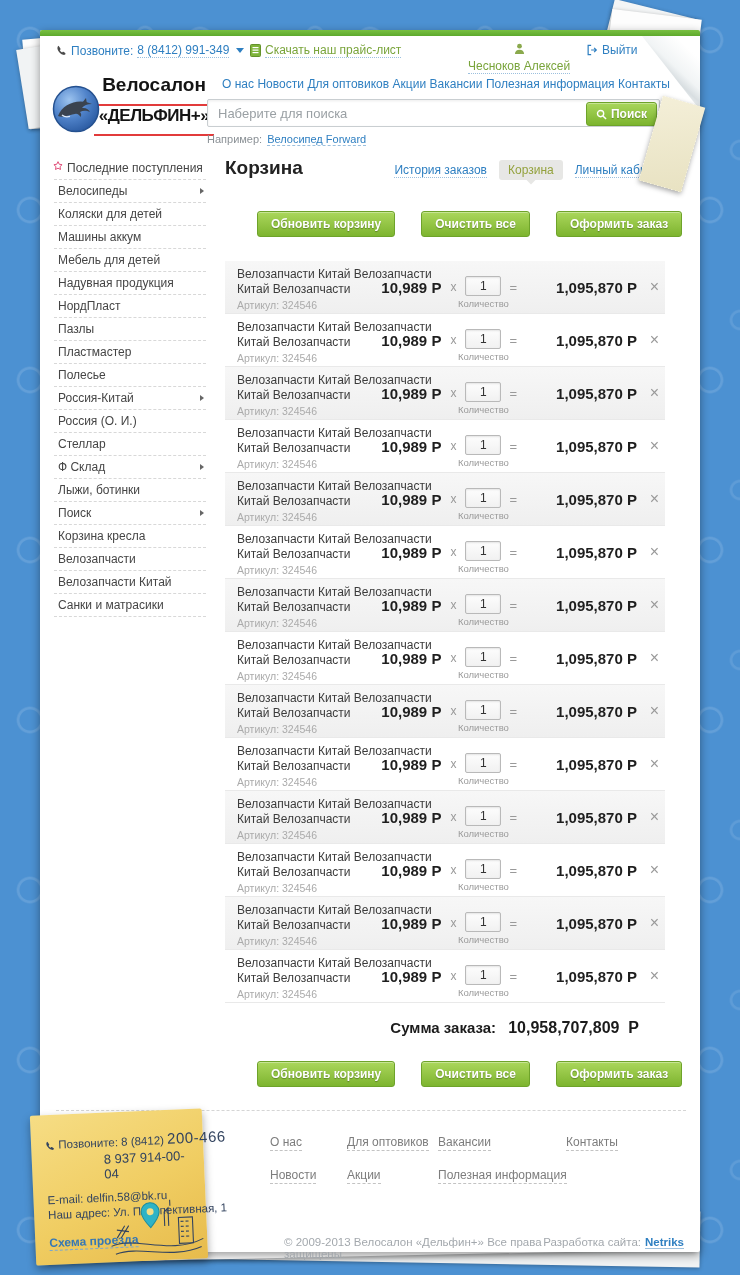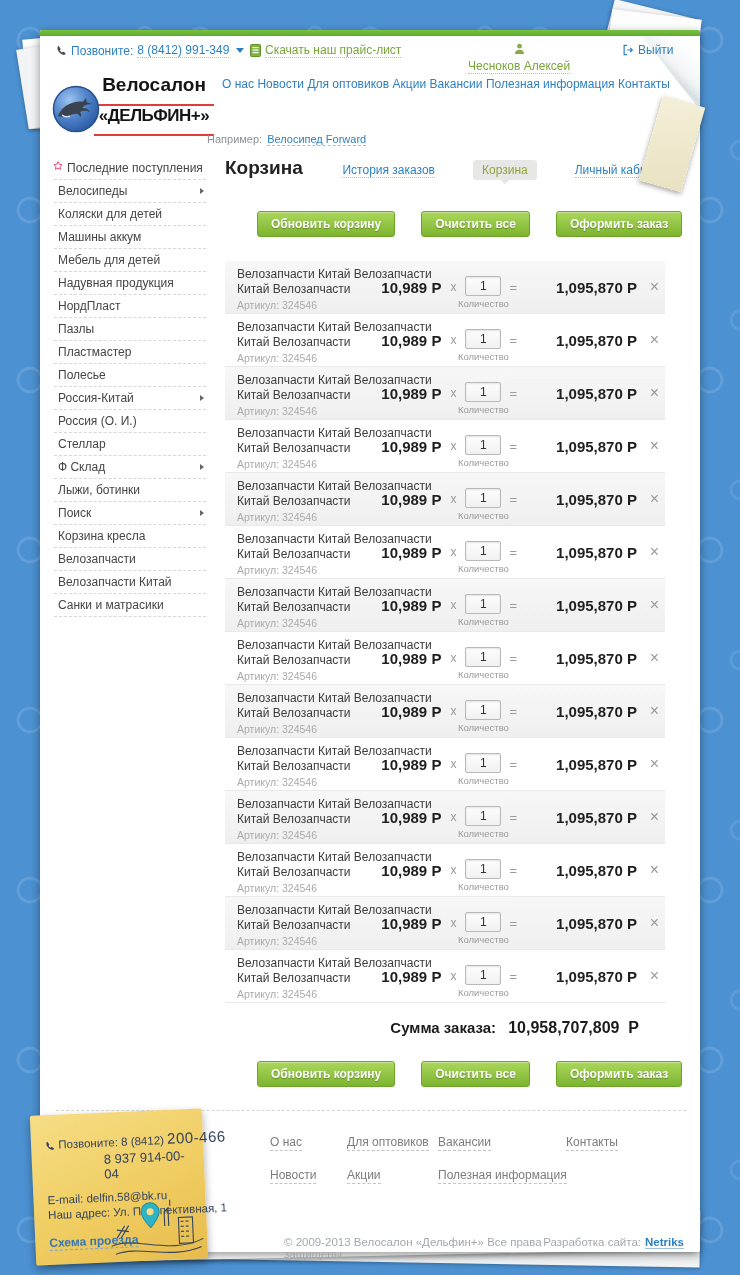--- a/index.html
+++ b/index.html
@@ -36,21 +36,21 @@
   a{text-decoration:none;}
   .blue{color:#2e7fc1;}
   .dotted-u{border-bottom:1px dotted #9cc0de;}
   .green-txt{color:#79a43a;}
 
   
   .tb-item{position:absolute;top:13px;font-size:12px;white-space:nowrap;display:flex;align-items:center;gap:4px;}
   .tb-phone{left:16px;}
   .tb-price{left:210px;}
   .tb-user{left:428px;flex-direction:column;}
-  .tb-logout{left:546px;margin-left:36px;}
+  .tb-logout{left:546px;}
   .caret{display:inline-block;width:0;height:0;border-left:4px solid transparent;border-right:4px solid transparent;border-top:5px solid #2e7fc1;margin-left:3px;}
 
   
   .logo{position:absolute;left:12px;top:44px;width:162px;display:flex;align-items:center;cursor:pointer;}
   .logo-globe{width:48px;height:48px;flex:0 0 48px;margin-right:-6px;position:relative;z-index:2;margin-top:8px;}
   .logo-text{text-align:center;flex:1;}
   .logo-l1,.logo-l2{font-weight:bold;color:#141414;border-bottom:2px solid #e23b3b;padding:0 2px 8px;}
   .logo-l1{font-size:19px;}
   .logo-l2{font-size:17px;letter-spacing:-.5px;}
 
@@ -78,21 +78,21 @@
   .sidebar li .lbl{color:#454545;}
   .sidebar .star{position:absolute;left:-1px;top:4px;}
   .sidebar .with-star{padding-left:13px;}
   .sidebar .arr{position:absolute;right:2px;top:8px;width:0;height:0;
     border-top:3.5px solid transparent;border-bottom:3.5px solid transparent;border-left:4px solid #666;}
 
   
   .main{position:absolute;left:185px;top:127px;width:440px;}
   .main-header{display:flex;align-items:flex-start;height:24px;}
   .page-title{font-size:19px;font-weight:bold;color:#222;margin:0;}
-  .tabs{margin-left:auto;display:flex;align-items:center;gap:38px;font-size:12px;margin-top:3px;}
+  .tabs{margin-left:auto;display:flex;align-items:center;gap:12px;font-size:12px;margin-top:3px;}
   .tab-link{color:#2e7fc1;border-bottom:1px dotted #9cc0de;cursor:pointer;}
   .tab-active{position:relative;background:#e7e7e5;color:#94a23e;padding:3px 9px;border-radius:3px;cursor:pointer;}
   .tab-active::after{content:"";position:absolute;left:50%;bottom:-3px;width:7px;height:7px;background:#e7e7e5;
     transform:translateX(-50%) rotate(45deg);}
 
   .btn-green{display:inline-block;background:linear-gradient(#abd75c,#7db42f);border:1px solid #6ea32a;
     border-radius:3px;color:#fff;font-size:12px;font-weight:bold;padding:5px 13px;cursor:pointer;
     text-shadow:0 1px 1px rgba(0,0,0,.3);box-shadow:inset 0 1px 0 rgba(255,255,255,.35);white-space:nowrap;}
   .btn-row{display:flex;gap:26px;margin-top:30px;margin-left:32px;}
   .btn-row .push{margin-left:auto;}
@@ -218,20 +218,30 @@
   <div class="nav">
     <a>О нас</a>
     <a>Новости</a>
     <a>Для оптовиков</a>
     <a>Акции</a>
     <a>Вакансии</a>
     <a>Полезная информация</a>
     <a>Контакты</a>
   </div>
 
+  <div class="search">
+    <input type="text" placeholder="Наберите для поиска" style="">
+    <div class="search-btn">
+      <svg class="icon" width="11" height="11" viewBox="0 0 12 12">
+          <circle cx="5" cy="5" r="3.4" fill="none" stroke="#fff" stroke-width="1.5"></circle>
+          <path d="M7.6 7.6 11 11" stroke="#fff" stroke-width="1.6"></path>
+        </svg>
+      <span>Поиск</span>
+    </div>
+  </div>
   <div class="example">
     <span>Например:</span><a>Велосипед Forward</a>
   </div>
 
   <ul class="sidebar">
     <li class="with-star">
       <svg class="star icon" width="10" height="10" viewBox="0 0 12 12">
           <path d="M6 .8l1.5 3.1 3.4.5-2.5 2.4.6 3.4L6 8.6 3 10.2l.6-3.4L1.1 4.4l3.4-.5z" fill="none" stroke="#e0507a" stroke-width="1.2"></path>
         </svg>
       <span class="lbl">Последние поступления</span>

